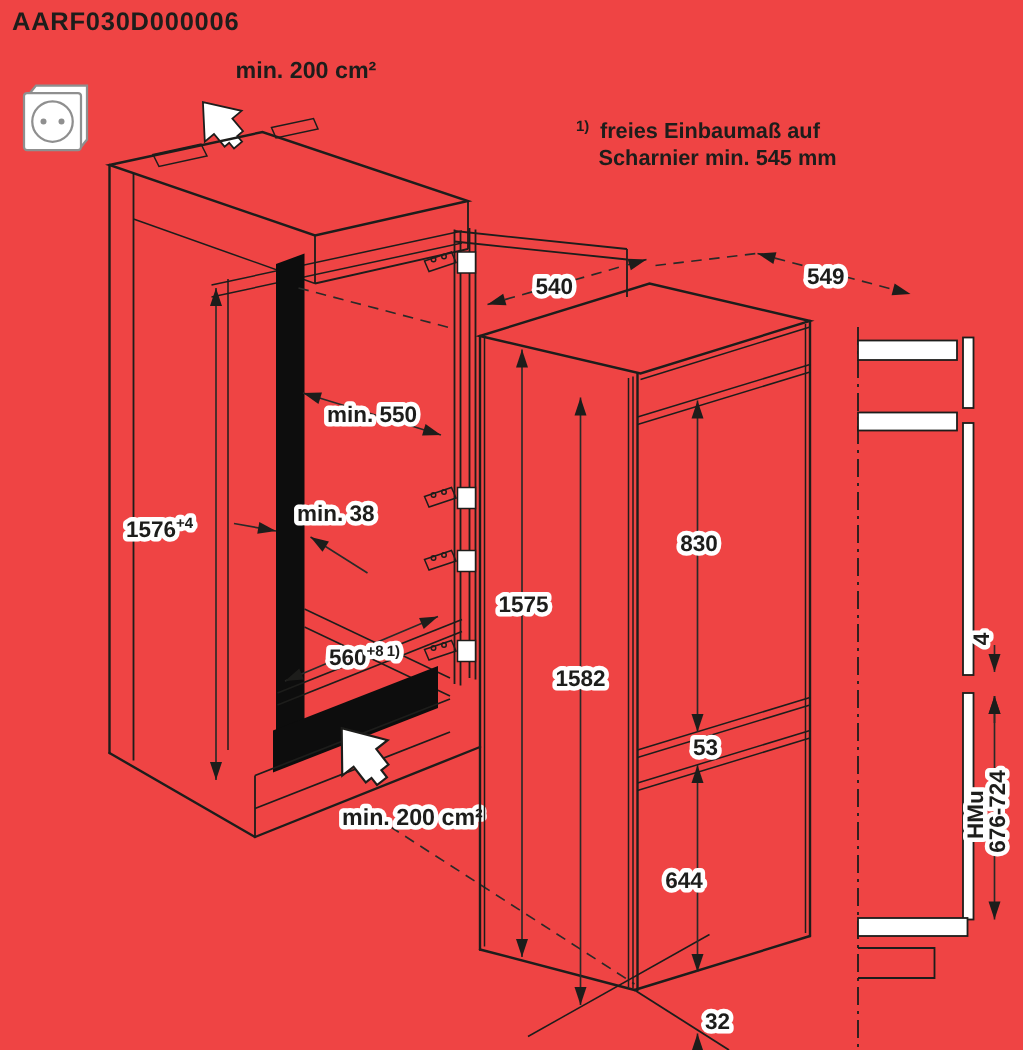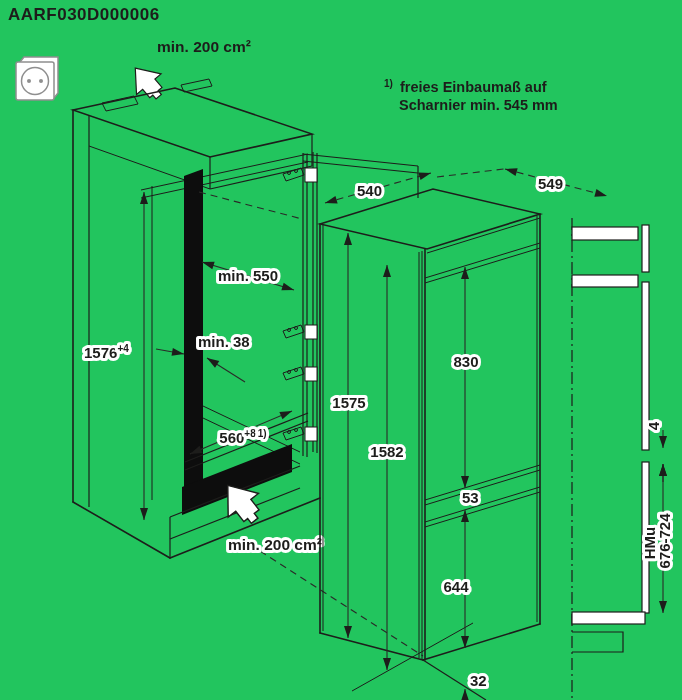--- a/index.html
+++ b/index.html
@@ -1,16 +1,16 @@
 <!DOCTYPE html>
 <html><head>
 <meta charset="utf-8">
 <style>
   html,body{margin:0;padding:0;background:#ffffff;}
-  .page{position:relative;width:682px;height:700px;background:#22c55e;overflow:hidden;
+  .page{position:relative;width:682px;height:700px;background:#ef4444;overflow:hidden;
         font-family:"Liberation Sans", sans-serif;}
   svg{display:block;}
   text{font-family:"Liberation Sans", sans-serif;font-weight:bold;fill:#1d1d1b;}
   .lbl{font-size:15px;}
   .lbl-lg{font-size:15.5px;}
   .title{font-size:17px;letter-spacing:.5px;}
   .note{font-size:14.5px;}
   .sup{font-size:10px;}
   .halo{paint-order:stroke fill;stroke:#ffffff;stroke-width:6px;stroke-linejoin:round;}
   .ln{stroke:#1d1d1b;stroke-width:1.6;fill:none;stroke-linecap:round;}

